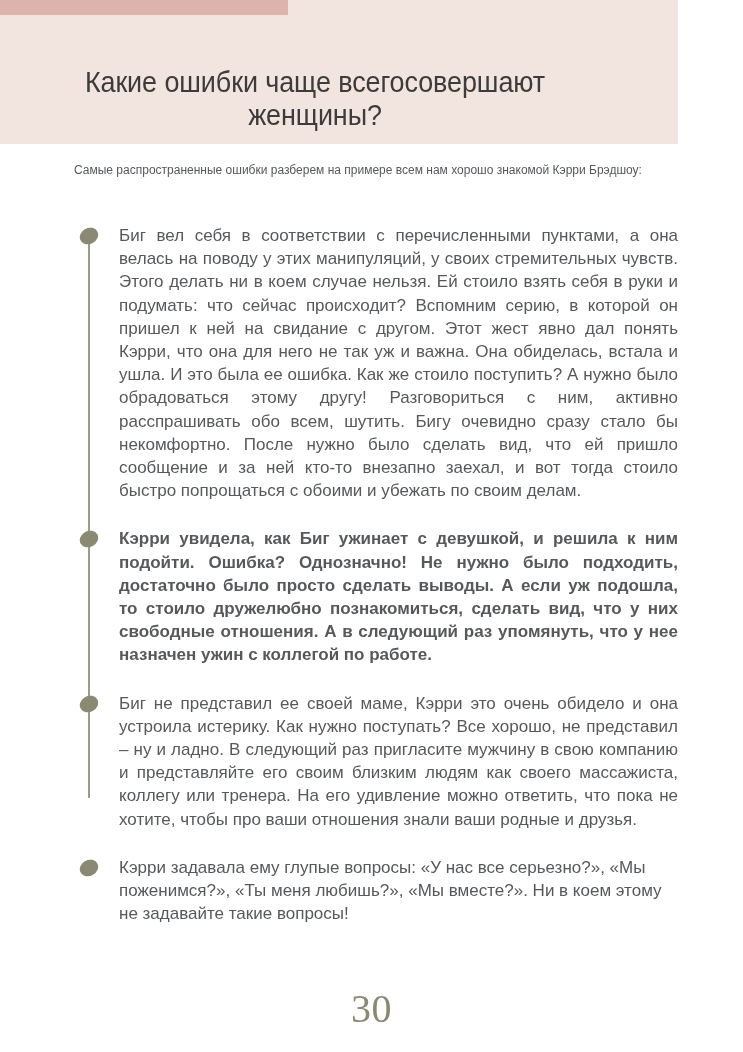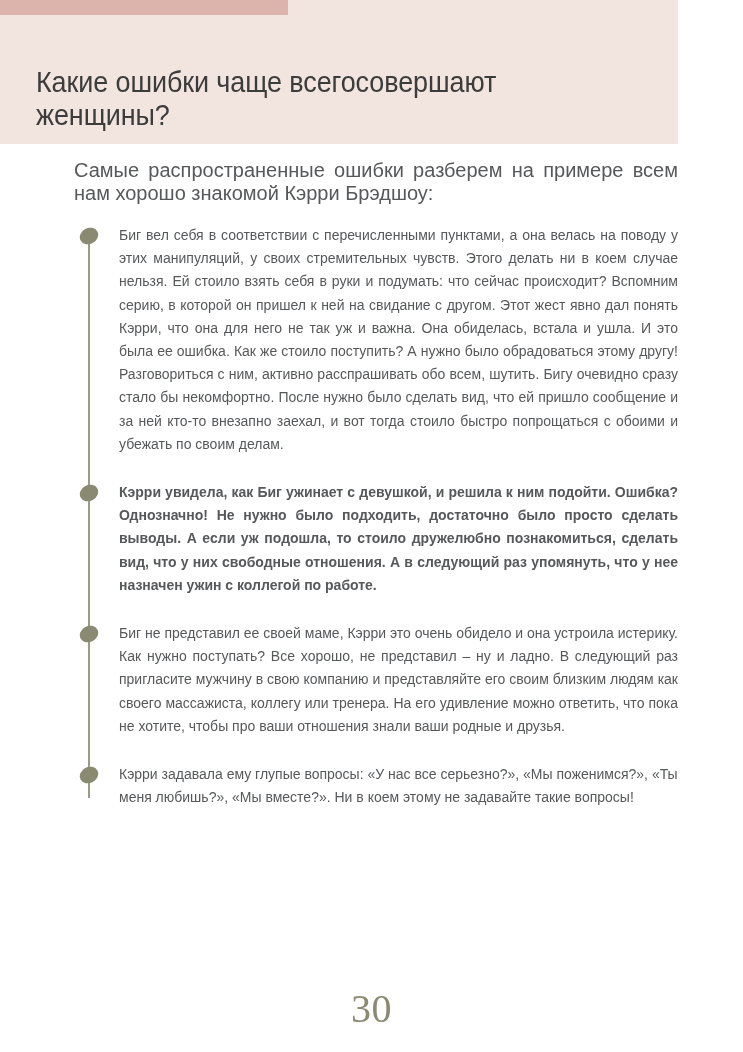--- a/index.html
+++ b/index.html
@@ -57,21 +57,21 @@
     top: 144px;
     width: 743px;
   }
 
   .intro-paragraph {
     position: absolute;
     left: 74px;
     top: 15px;
     width: 604px;
     margin: 0;
-    font-size: 20px;
+    font-size: 12px;
     line-height: 23px;
     color: #56585a;
     text-align: justify;
     text-justify: inter-word;
   }
 
   
   #bullet-list {
     position: absolute;
     left: 0;
@@ -96,21 +96,21 @@
     left: 78px;
     top: 2px;
     width: 23px;
     height: 26px;
   }
   .leaf-marker svg {
     display: block;
   }
   .bullet-text {
     margin: 0;
-    font-size: 14px;
+    font-size: 17px;
     line-height: 23.2px;
     color: #56585a;
     text-align: justify;
     text-justify: inter-word;
   }
   .bullet-item:last-child .bullet-text {
     text-align: left;
   }
 
   
@@ -122,21 +122,21 @@
     text-align: center;
     font-family: "Liberation Serif", "DejaVu Serif", serif;
     font-size: 40px;
     color: #7e8068;
     letter-spacing: 0.5px;
   }
 </style>
 </head>
 <body>
 
-<div id="header-band" style="background: rgb(242, 228, 222);">
+<div id="header-band" style="background: rgb(242, 228, 222); text-align: center;">
   <div id="header-accent-bar" style="background: rgb(220, 180, 171);"></div>
   <h1 id="page-title" style="color: rgb(60, 60, 60);">Какие ошибки чаще всегосовершают женщины?</h1>
 </div>
 
 <div id="content">
 
   <p class="intro-paragraph" style="color: rgb(86, 88, 90);">Самые распространенные ошибки разберем на примере всем нам хорошо знакомой Кэрри Брэдшоу:</p>
 
   <div id="bullet-list">
     <div id="stem-line" style="background: rgb(156, 156, 134); top: 12px; height: 562.266px;"></div>

